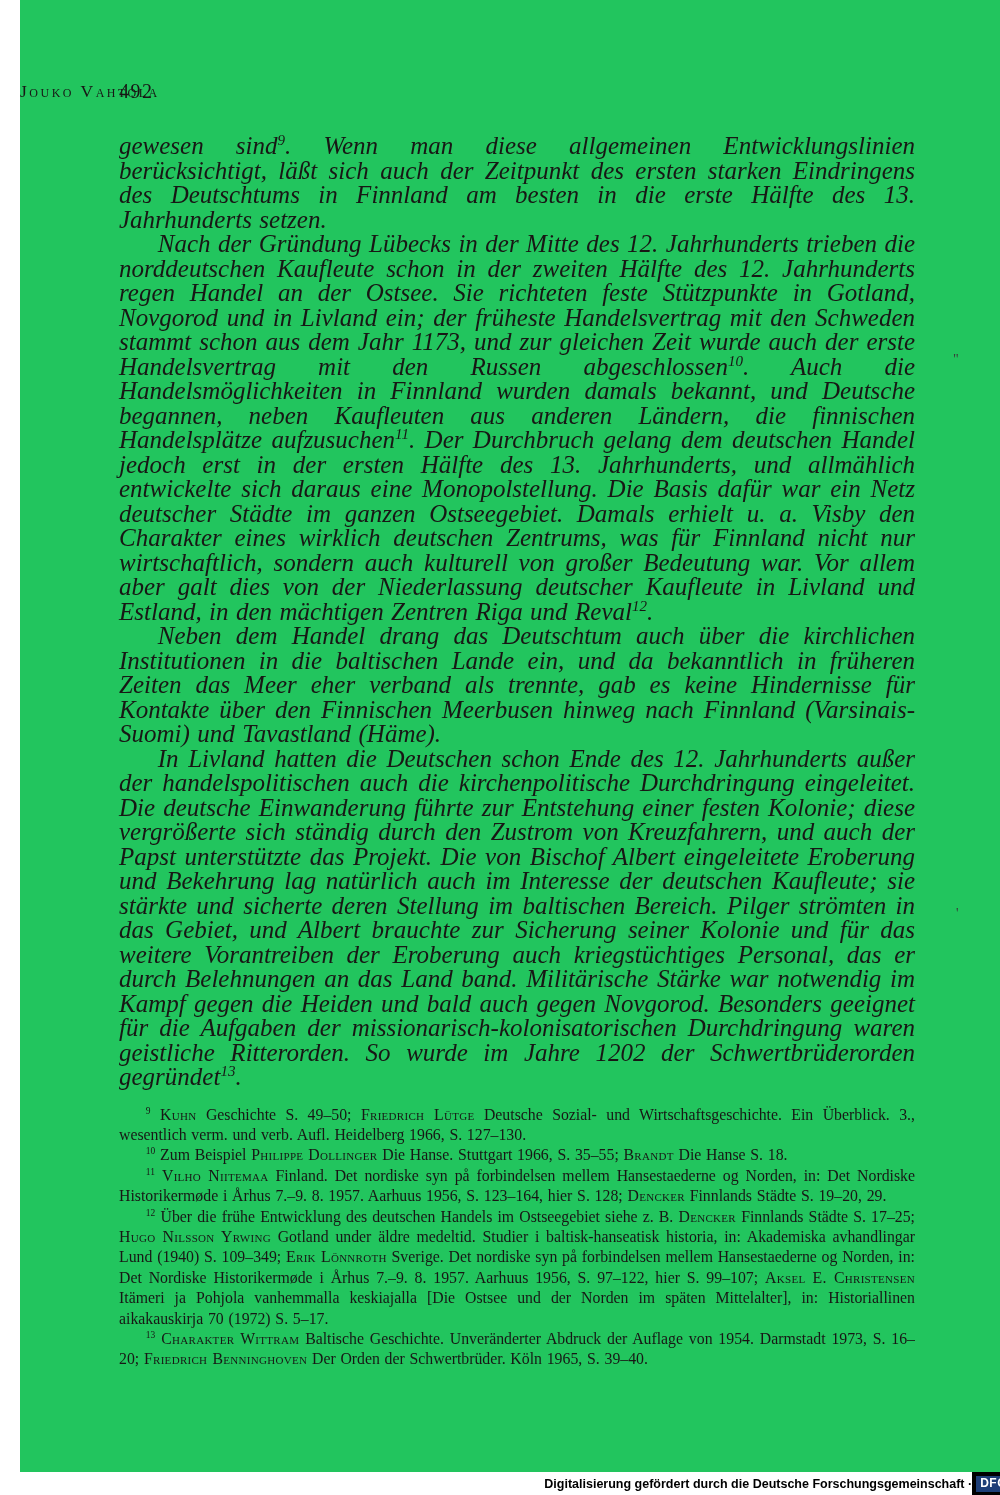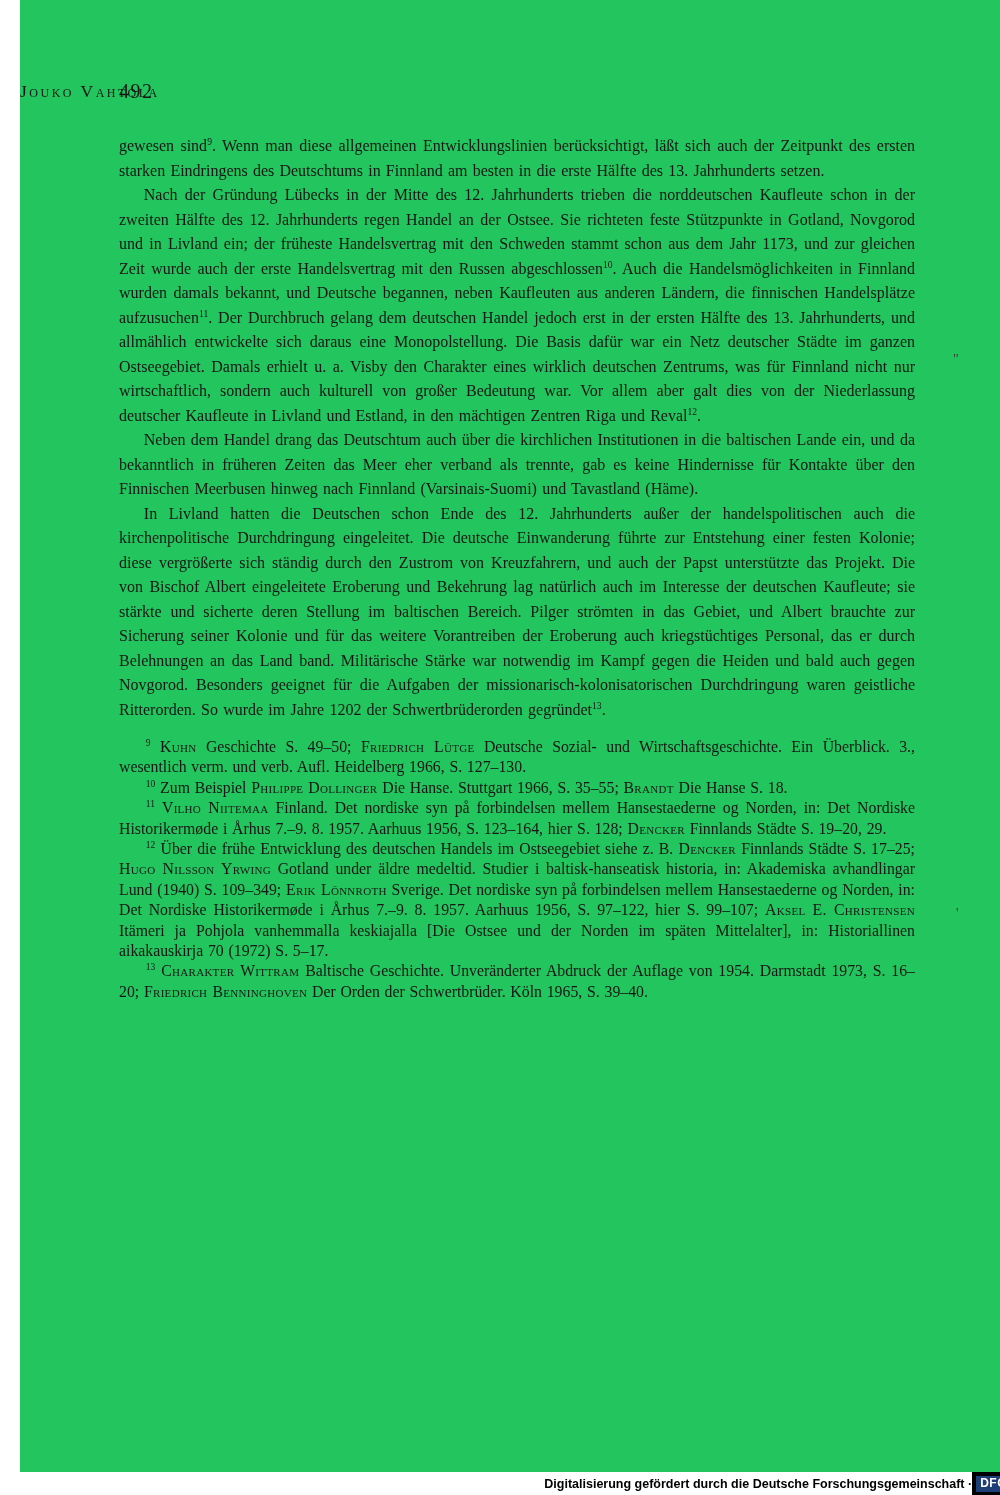--- a/index.html
+++ b/index.html
@@ -24,24 +24,25 @@
     font-size: 17.5px;
     font-variant: small-caps;
     letter-spacing: 2.5px;
   }
   .content {
     position: absolute; top: 134px; left: 99px; width: 796px;
   }
   .para {
     margin: 0;
     text-align: justify;
-    font-size: 16px;
+    font-size: 25px;
     line-height: 24.5px;
     text-indent: 1.55em;
     word-spacing: 1.2px;
+    font-style: italic;
   }
   .para.noindent { text-indent: 0; }
   .footnotes { margin-top: 15px; }
   .fn {
     margin: 0;
     text-align: justify;
     font-size: 15.8px;
     line-height: 20.4px;
     text-indent: 1.7em;
     word-spacing: 0.8px;

